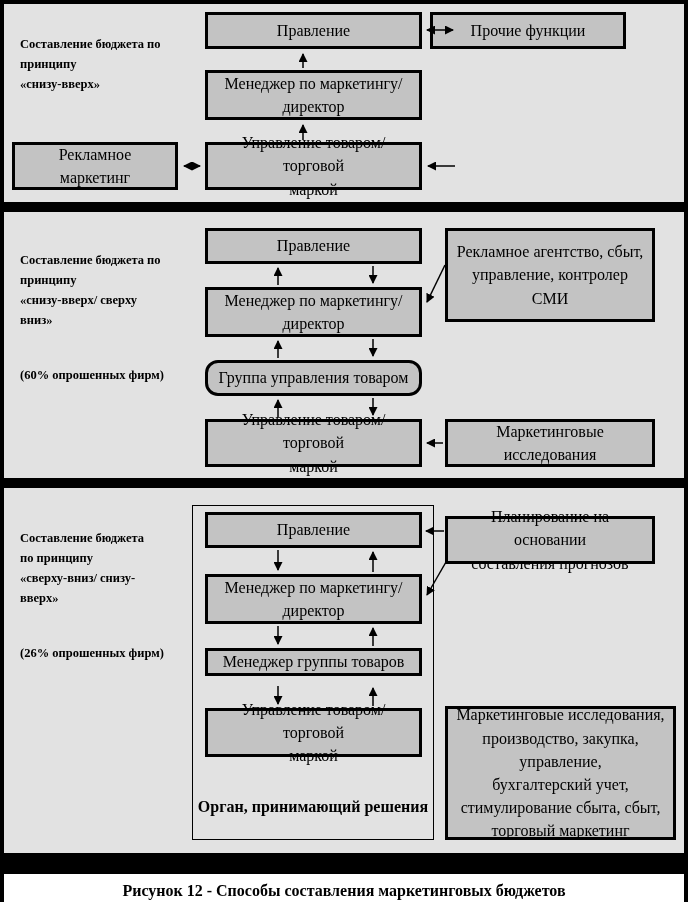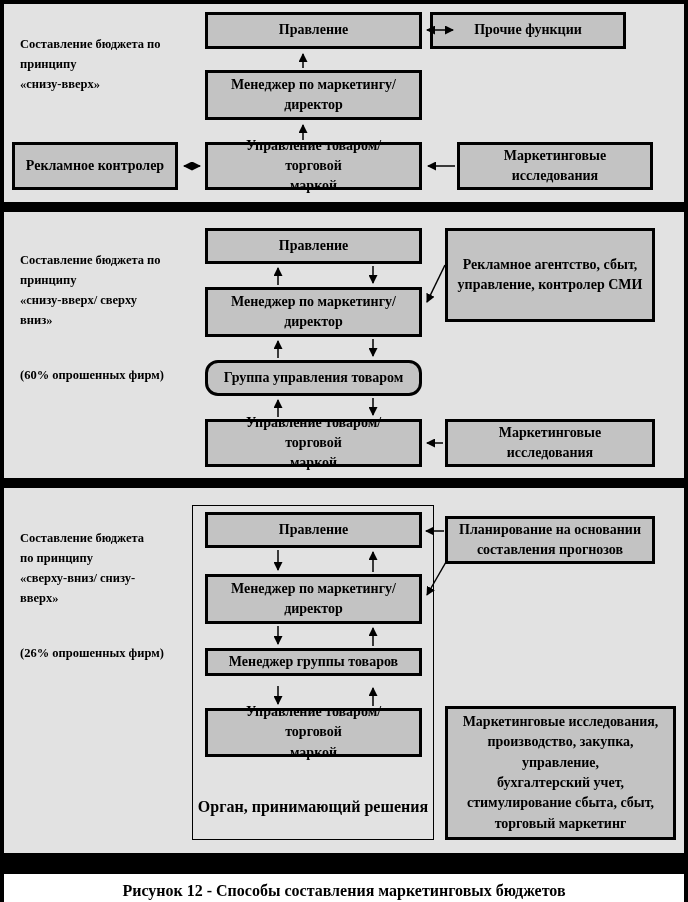--- a/index.html
+++ b/index.html
@@ -26,21 +26,21 @@
     position:absolute;
     font-weight:bold;font-size:12.5px;line-height:1.6;
     white-space:pre-line;
   }
   .side .pct{margin-top:15px;white-space:nowrap;}
   .box{
     position:absolute;box-sizing:border-box;
     background:var(--box-fill,#c3c3c3);
     border:3px solid var(--box-border,#000);
     display:flex;align-items:center;justify-content:center;
-    text-align:center;font-weight:bold;font-size:14px;line-height:1.45;
+    text-align:center;font-weight:normal;font-size:16px;line-height:1.45;
     white-space:pre-line;padding:0 8px;
   }
   .container-box{
     position:absolute;box-sizing:border-box;
     border:1px solid #000;background:transparent;
   }
   .decision{
     position:absolute;text-align:center;
     font-weight:bold;font-size:16px;
   }
@@ -61,25 +61,23 @@
     <div class="side" style="left:16px;top:10px;width:185px;">
       <div>Составление  бюджета по
 принципу
 «снизу-вверх»</div>
     </div>
   </div>
   <div class="box" style="left:205px;top:12px;width:217px;height:37px;">Правление</div>
   <div class="box" style="left:430px;top:12px;width:196px;height:37px;">Прочие функции</div>
   <div class="box" style="left:205px;top:70px;width:217px;height:50px;">Менеджер по маркетингу/
 директор</div>
-  <div class="box" style="left:12px;top:142px;width:166px;height:48px;">Рекламное контролер</div>
+  <div class="box" style="left:12px;top:142px;width:166px;height:48px;">Рекламное маркетинг</div>
   <div class="box" style="left:205px;top:142px;width:217px;height:48px;">Управление товаром/ торговой
 маркой</div>
-  <div class="box" style="left:457px;top:142px;width:196px;height:48px;">Маркетинговые
-исследования</div>
 
   <div class="panel" style="top:212px;height:266px;">
     <div class="side" style="left:16px;top:18px;width:190px;">
       <div>Составление  бюджета по
 принципу
 «снизу-вверх/  сверху
 вниз»</div>
       <div class="pct">(60% опрошенных фирм)</div>
     </div>
   </div>

